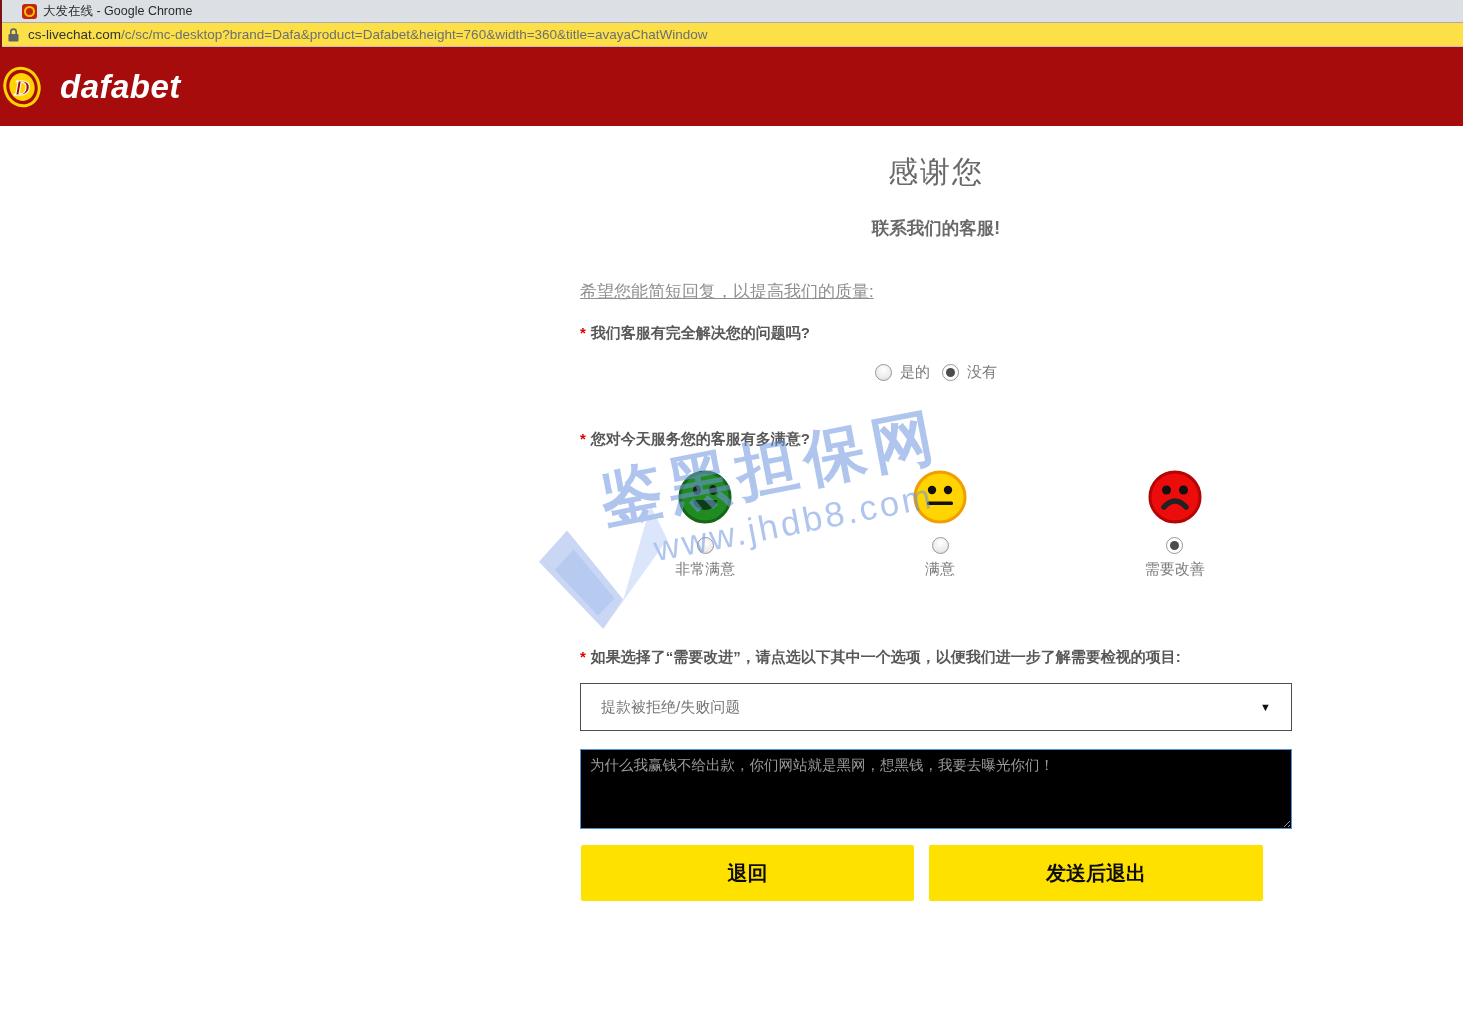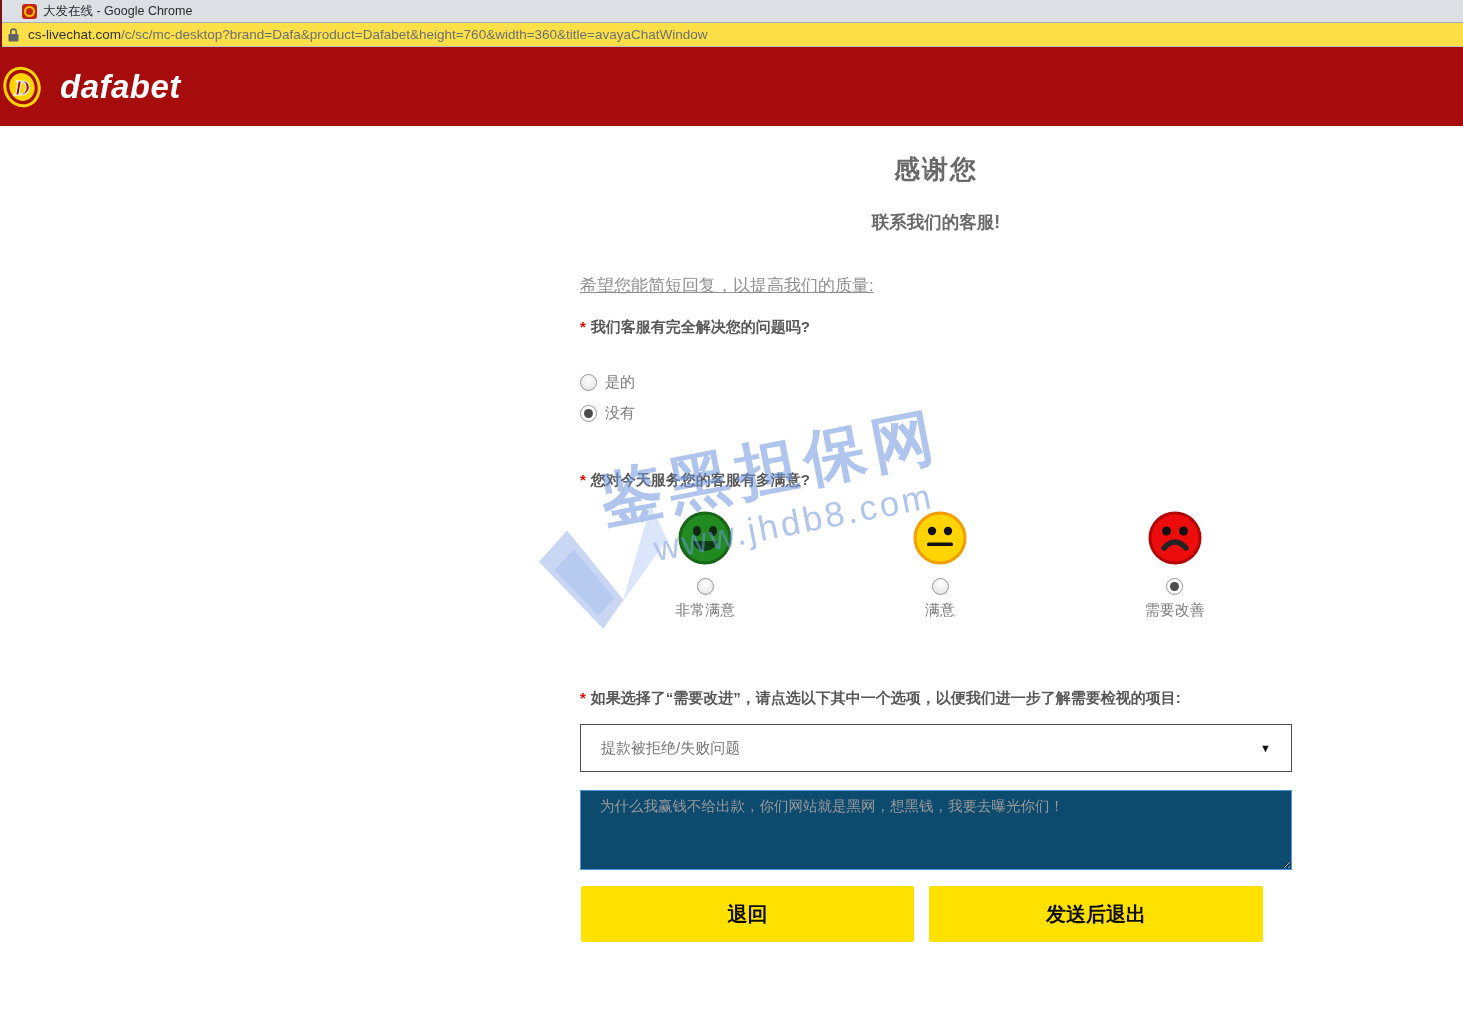--- a/index.html
+++ b/index.html
@@ -21,51 +21,51 @@
   .url { font-size:13.5px; color:#2f3337; white-space:nowrap; }
   .url .rest { color:#6b6f73; }
 
   
   .brand-header { height:79px; background:#a70c0c; display:flex; align-items:center; padding-left:3px; }
   .wordmark { font-size:33px; font-weight:800; font-style:italic; color:#fff;
               letter-spacing:.5px; margin-left:19px; }
 
   
   .content { margin-left:580px; width:712px; display:flow-root; position:relative; z-index:1; }
-  .page-title { margin-top:26px; text-align:center; font-size:26px; font-weight:bold;
+  .page-title { margin-top:26px; text-align:center; font-size:30px; font-weight:normal;
                 color:#696969; letter-spacing:2px; }
   .page-subtitle { margin-top:23px; text-align:center; font-size:17.5px; font-weight:bold; color:#696969; }
   .intro { margin-top:40px; font-size:17px; color:#8f8f8f;text-decoration:underline; }
   .qlabel { font-size:15px; font-weight:bold; color:#575757; }
   .req { color:#e00000; margin-right:5px; }
   .q1 { margin-top:21px; } .q2 { margin-top:48px; } .q3 { margin-top:69px; }
   .comment-label { margin-top:91px; }
 
-  .radio-group { margin-top:36px; display:flex; flex-direction:column; gap:12px;justify-content:center; }
+  .radio-group { margin-top:20px; display:flex; flex-direction:row; gap:12px;justify-content:center; }
   .radio-row { display:flex; align-items:center; gap:8px; cursor:pointer; }
   .radio { width:17px; height:17px; border-radius:50%; border:1px solid #979797; flex:0 0 auto;
            background:radial-gradient(circle at 50% 32%, #ffffff 0%, #ececec 62%, #d2d2d2 100%);
            position:relative; display:inline-block; }
   .radio.checked { background:#fff; }
   .radio.checked::after { content:''; position:absolute; inset:3px; border-radius:50%; background:#4c4c4c; }
   .radio-label, .face-label { font-size:15px; color:#7a7a7a; }
 
   .faces { margin-top:21px; display:flex; padding-left:8px; }
   .face-col { flex:1; display:flex; flex-direction:column; align-items:center; }
   .face-col .radio { margin-top:13px; cursor:pointer; }
   .face-label { margin-top:6px; }
 
   .select { margin-top:16px; height:48px; border:1px solid #4d4d4d; background:#fff;
             display:flex; align-items:center; justify-content:space-between;
             padding:0 20px; font-size:15px; color:#757575; cursor:pointer; }
   .caret { font-size:11px; color:#111; }
 
   .comment-box { margin-top:18px; width:712px; height:80px; border:1.5px solid #4f94d8;
-                 padding:5px 19px; font-size:14.5px; color:#9a9a9a; line-height:1.45;
-                 font-family:inherit; resize:vertical; outline:none; display:block; background:#0c4a6e; }
+                 padding:5px 9px; font-size:14.5px; color:#9a9a9a; line-height:1.45;
+                 font-family:inherit; resize:vertical; outline:none; display:block; background:#000000; }
 
   .btn-row { margin-top:16px; margin-left:1px; display:flex; gap:15px; }
   .btn { height:56px; border:none; border-radius:2px; background:#ffe100; color:#0d0d0d;
          font-size:20px; font-weight:bold; font-family:inherit; cursor:pointer; }
   .btn-back { width:333px; } .btn-send { width:334px; }
 
   
   .watermark { position:absolute; left:515px; top:428px; width:500px; height:210px;
                z-index:5; pointer-events:none; opacity:.55; transform:rotate(-11deg); }
   .wm-logo { position:absolute; left:12px; top:48px; }

